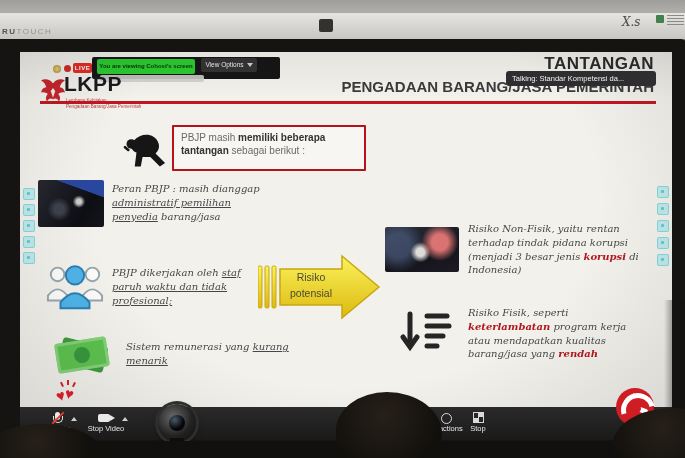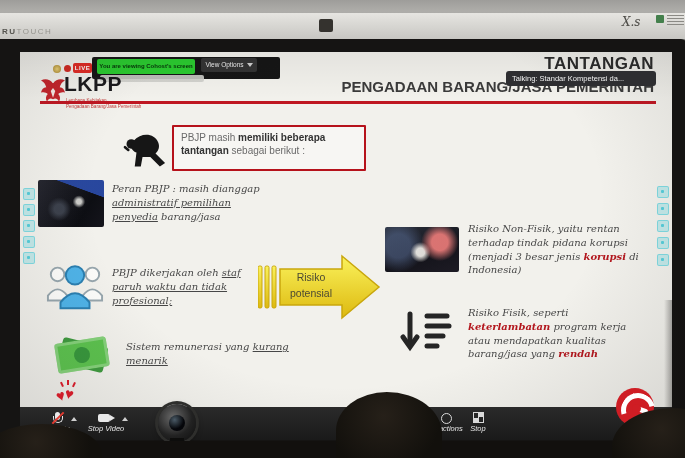--- a/index.html
+++ b/index.html
@@ -98,21 +98,21 @@
                background:#cf1d24;z-index:40;}
   .circle-logo .swirl{position:absolute;left:5px;top:5px;width:24px;height:24px;border-radius:50%;
       border:5px solid #fff;border-right-color:transparent;border-bottom-color:transparent;
       transform:rotate(30deg);}
   .circle-logo .dotc{position:absolute;left:16px;top:16px;width:9px;height:9px;border-radius:50%;background:#cf1d24;}
   .circle-logo .tail{position:absolute;left:22px;top:20px;width:10px;height:5px;background:#fff;
       border-radius:0 4px 4px 0;transform:rotate(18deg);}
   
   .toolbar{position:absolute;left:0;right:0;top:355px;height:33px;z-index:30;
            background:linear-gradient(#2a2a2a,#1a1a1a);}
-  .tb-item{position:absolute;top:2px;width:52px;text-align:center;color:#e6e6e6;font-size:7.5px;font-style:italic;}
+  .tb-item{position:absolute;top:2px;width:52px;text-align:center;color:#e6e6e6;font-size:7.5px;}
   .tb-label{display:block;margin-top:15px;white-space:nowrap;}
   .caret-up{position:absolute;top:8px;width:0;height:0;border-left:3px solid transparent;
             border-right:3px solid transparent;border-bottom:4px solid #cfcfcf;}
   .mic{position:absolute;left:22px;top:3px;width:9px;height:13px;}
   .mic .cap{position:absolute;left:2px;top:0;width:5px;height:8px;background:#e8e8e8;border-radius:3px;}
   .mic .arc{position:absolute;left:0;top:4px;width:8px;height:6px;border:1.5px solid #e8e8e8;border-top:none;border-radius:0 0 6px 6px;}
   .mic .slash{position:absolute;left:4px;top:-2px;width:2px;height:16px;background:#e23b30;transform:rotate(45deg);}
   .cam{position:absolute;left:18px;top:5px;width:12px;height:8px;background:#e8e8e8;border-radius:2px;}
   .cam::after{content:"";position:absolute;right:-5px;top:1px;width:0;height:0;
               border-top:3px solid transparent;border-bottom:3px solid transparent;border-left:5px solid #e8e8e8;}

